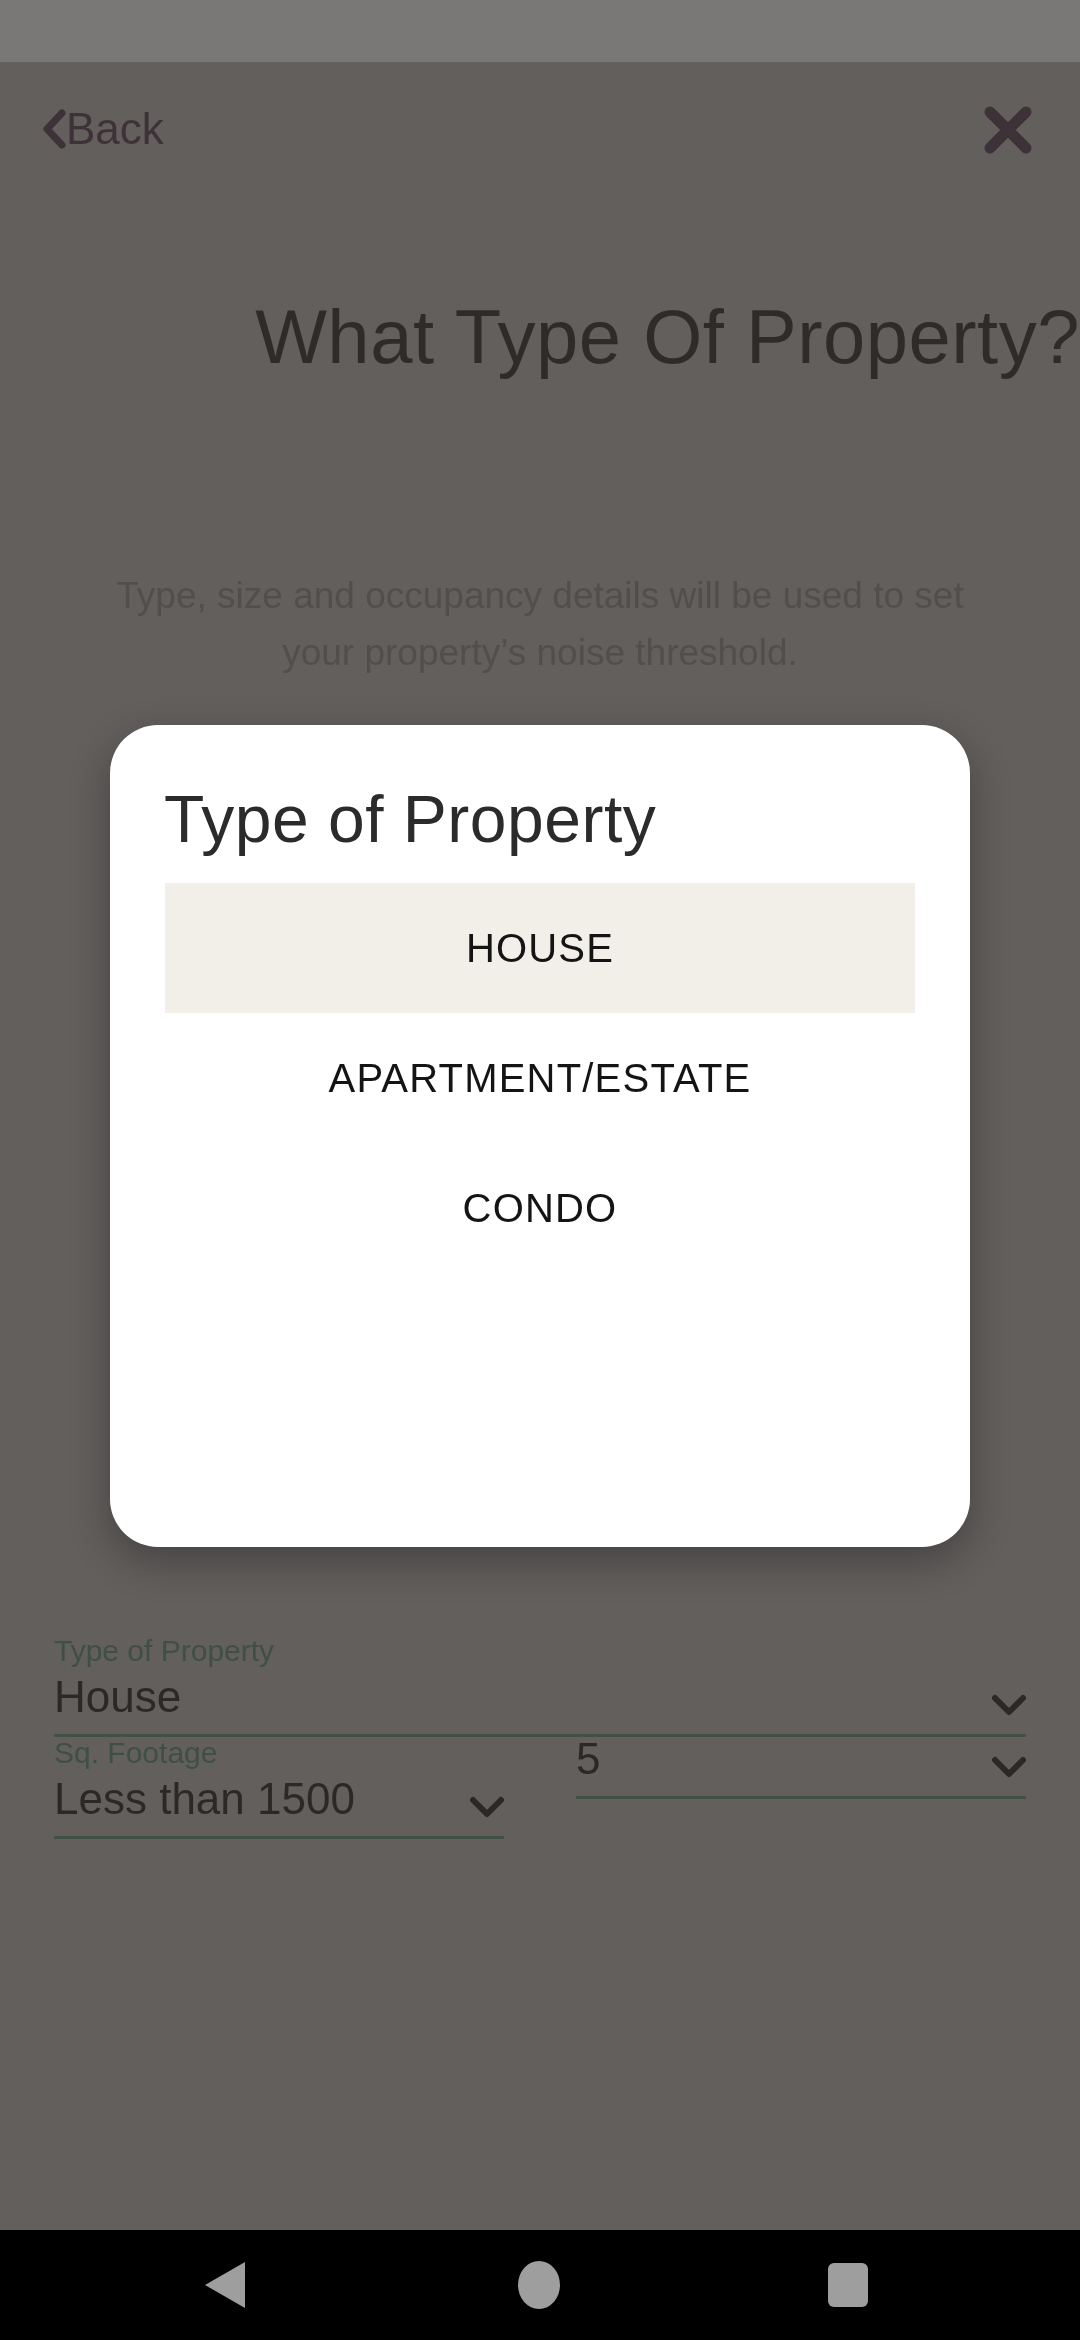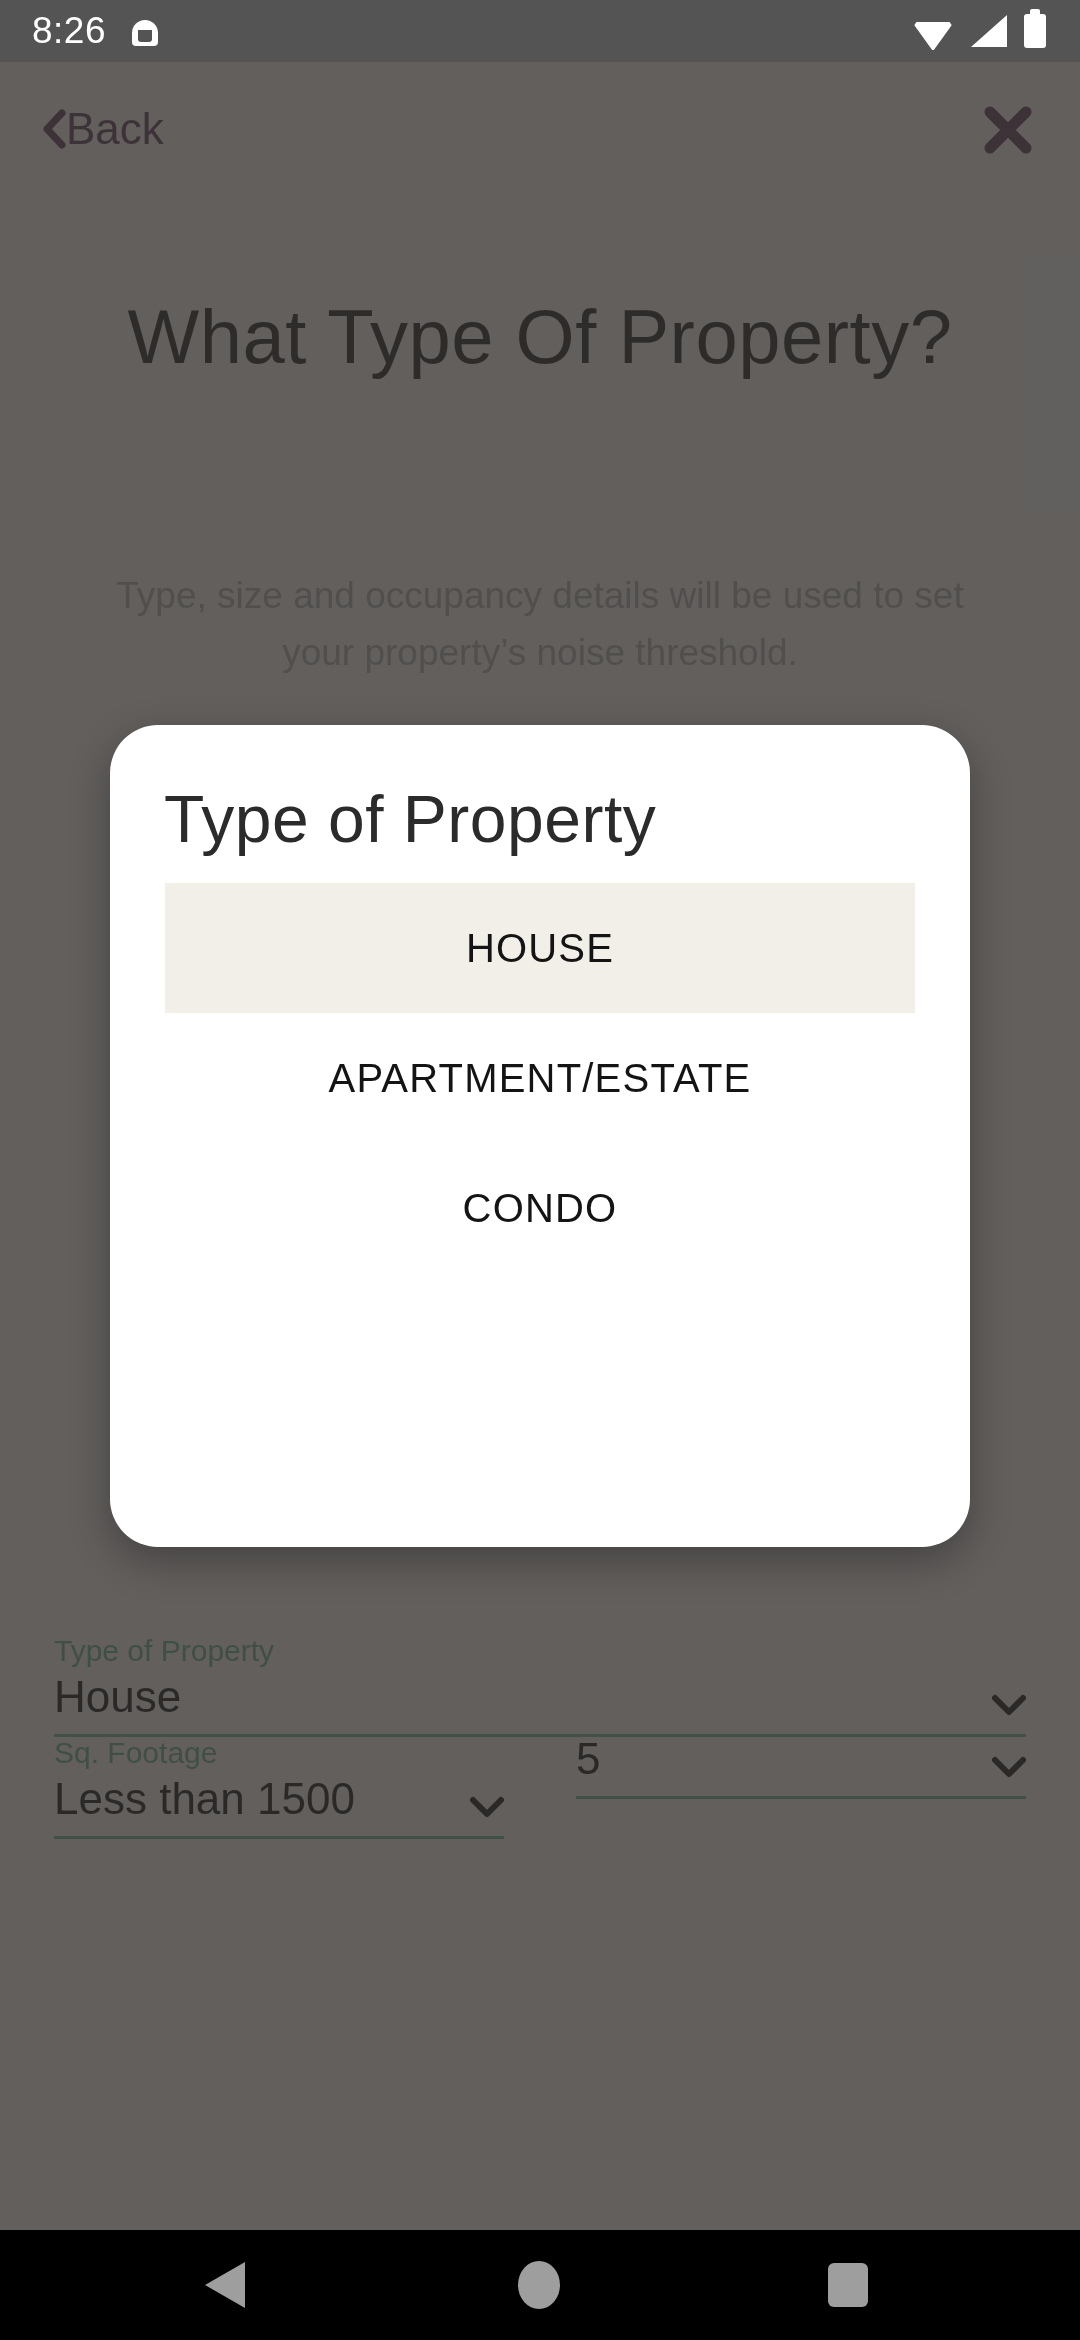--- a/index.html
+++ b/index.html
@@ -135,21 +135,21 @@
     right: 42px; top: 0px;
     width: 60px; height: 60px;
     cursor: pointer;
   }
   #close-button svg { display: block; }
 
   #page-title {
     position: absolute;
     top: 230px; left: 0;
     width: 1080px;
-    text-align: center;
+    text-align: right;
     font-size: 76px;
     line-height: 1.18;
     color: #221f1f;
     font-weight: 300;
     letter-spacing: 0.5px;
     font-family: "Liberation Sans", sans-serif;
   }
   #page-subtitle {
     position: absolute;
     top: 505px; left: 80px;
@@ -286,32 +286,20 @@
     background: #9e9e9e;
     border-radius: 6px;
     cursor: pointer;
   }
 </style>
 </head>
 <body>
 
 <div id="screen">
 
-  <div id="status-bar">
-    <span id="status-clock">8:26</span>
-    <span id="status-android-icon">
-      <span class="head"></span>
-        <span class="slot"></span>
-    </span>
-    <span id="status-right">
-      <span class="icon-wifi"></span>
-      <span class="icon-signal"></span>
-      <span class="icon-battery"></span>
-    </span>
-  </div>
 
   <div id="app-content">
 
     <div id="header-bar">
       <div id="back-button">
         <svg id="back-chevron" viewBox="0 0 26 40">
           <path d="M22 4 L7 20 L22 36" fill="none" stroke="#3d2a38" stroke-width="7" stroke-linecap="round" stroke-linejoin="round"></path>
         </svg>
         <span id="back-label">Back</span>
       </div>

